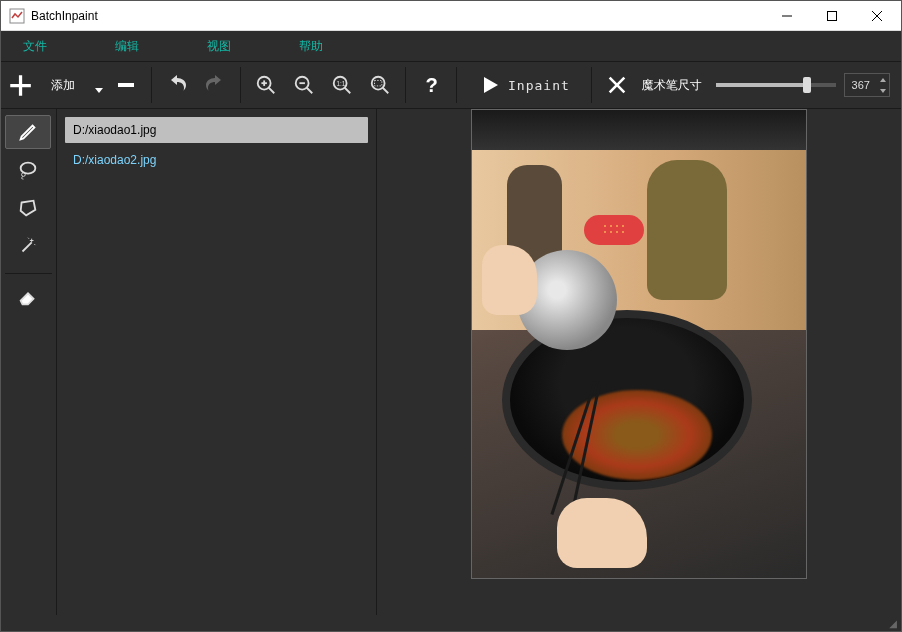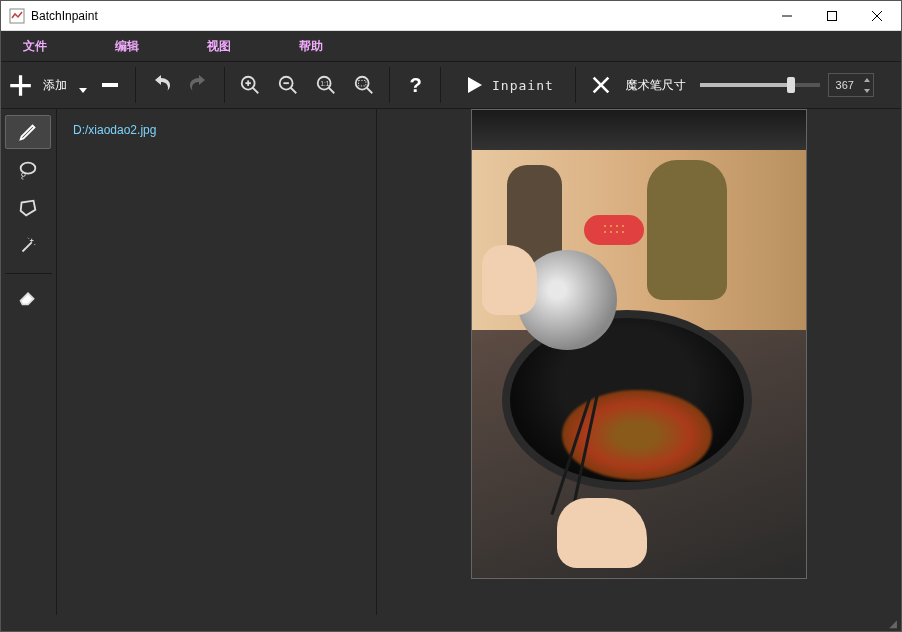--- a/index.html
+++ b/index.html
@@ -4,27 +4,27 @@
 <style>
 * { box-sizing: border-box; margin: 0; padding: 0; }
 body { font-family: "Microsoft YaHei", sans-serif; background: #fff; overflow: hidden; }
 .window { width: 902px; height: 632px; border: 1px solid #555; display: flex; flex-direction: column; background: #2d2d2d; }
 .titlebar { height: 30px; background: #fff; display: flex; align-items: center; padding: 0 2px; border-bottom: 1px solid #ddd; }
 .titlebar-icon { width: 16px; height: 16px; margin: 0 6px; }
 .titlebar-text { font-size: 12px; color: #000; flex: 1; }
 .winbtns { display: flex; }
 .winbtn { width: 45px; height: 29px; display: flex; align-items: center; justify-content: center; color: #000; }
 .menubar { height: 30px; background: #2d2d2d; display: flex; align-items: center; padding: 0 8px; }
-.menuitem { color: #f0abfc; font-size: 12px; padding: 6px 14px; margin-right: 40px; font-weight: bold; }
+.menuitem { color: #14b8a6; font-size: 12px; padding: 6px 14px; margin-right: 40px; }
 .toolbar { height: 48px; background: #2d2d2d; display: flex; align-items: center; padding: 0 6px; border-top: 1px solid #1a1a1a; border-bottom: 1px solid #1a1a1a; }
 .tbtn { width: 34px; height: 34px; display: flex; align-items: center; justify-content: center; color: #eee; margin: 0 2px; }
 .tbtn.disabled { color: #666; }
 .tbtn svg { fill: currentColor; }
 .add-group { display: flex; align-items: center; color: #fff; margin-right: 4px; }
-.add-label { font-size: 12px; color: #fff; margin: 0 10px; }
+.add-label { font-size: 12px; color: #fff; margin: 0 18px; }
 .dropdown-caret { width:0; height:0; border-left:4px solid transparent; border-right:4px solid transparent; border-top:5px solid #fff; margin-left:2px; margin-top:10px; align-self:center; }
 .vsep { width: 1px; height: 36px; background: #1a1a1a; margin: 0 6px; }
 .inpaint-btn { display: flex; align-items: center; color: #e5e5e5; font-size: 13px; font-family: monospace; letter-spacing: 1px; margin: 0 15px; }
 .inpaint-btn svg { margin-right: 6px; }
 .brush-label { color: #ffffff; font-size: 12px; margin: 0 6px; }
 .slider { flex: 1; height: 4px; background: #555; position: relative; margin: 0 8px; max-width: 120px; }
 .slider-fill { height: 100%; background: #bbb; }
 .slider-thumb { position: absolute; width: 8px; height: 16px; background: #ddd; top: -6px; border-radius: 2px; }
 .spinbox { display: flex; align-items: center; border: 1px solid #555; }
 .spinval { width: 32px; height: 22px; background: #2d2d2d; color: #ddd; font-size: 11px; text-align: center; line-height: 22px; }
@@ -217,20 +217,21 @@
         </div>
       <div style="height:1px;background:#1a1a1a;margin:6px 0"></div>
       <div class="dockbtn">
           <svg width="22" height="22" viewBox="0 0 24 24">
             <path d="M4 16 L12 8 L18 14 L12 20 L6 20 Z" stroke="#ddd" stroke-width="2" fill="#fff"></path>
           </svg>
         </div>
     </div>
 
     <div class="filepanel">
+      <div class="fileitem selected">D:/xiaodao1.jpg</div>
       <div class="fileitem">D:/xiaodao2.jpg</div>
     </div>
 
     <div class="canvas">
       <div class="photo">
         <div class="wall"></div>
         <div class="hood"></div>
         <div class="char1"></div>
         <div class="char2"></div>
         <div class="redmark"></div>

